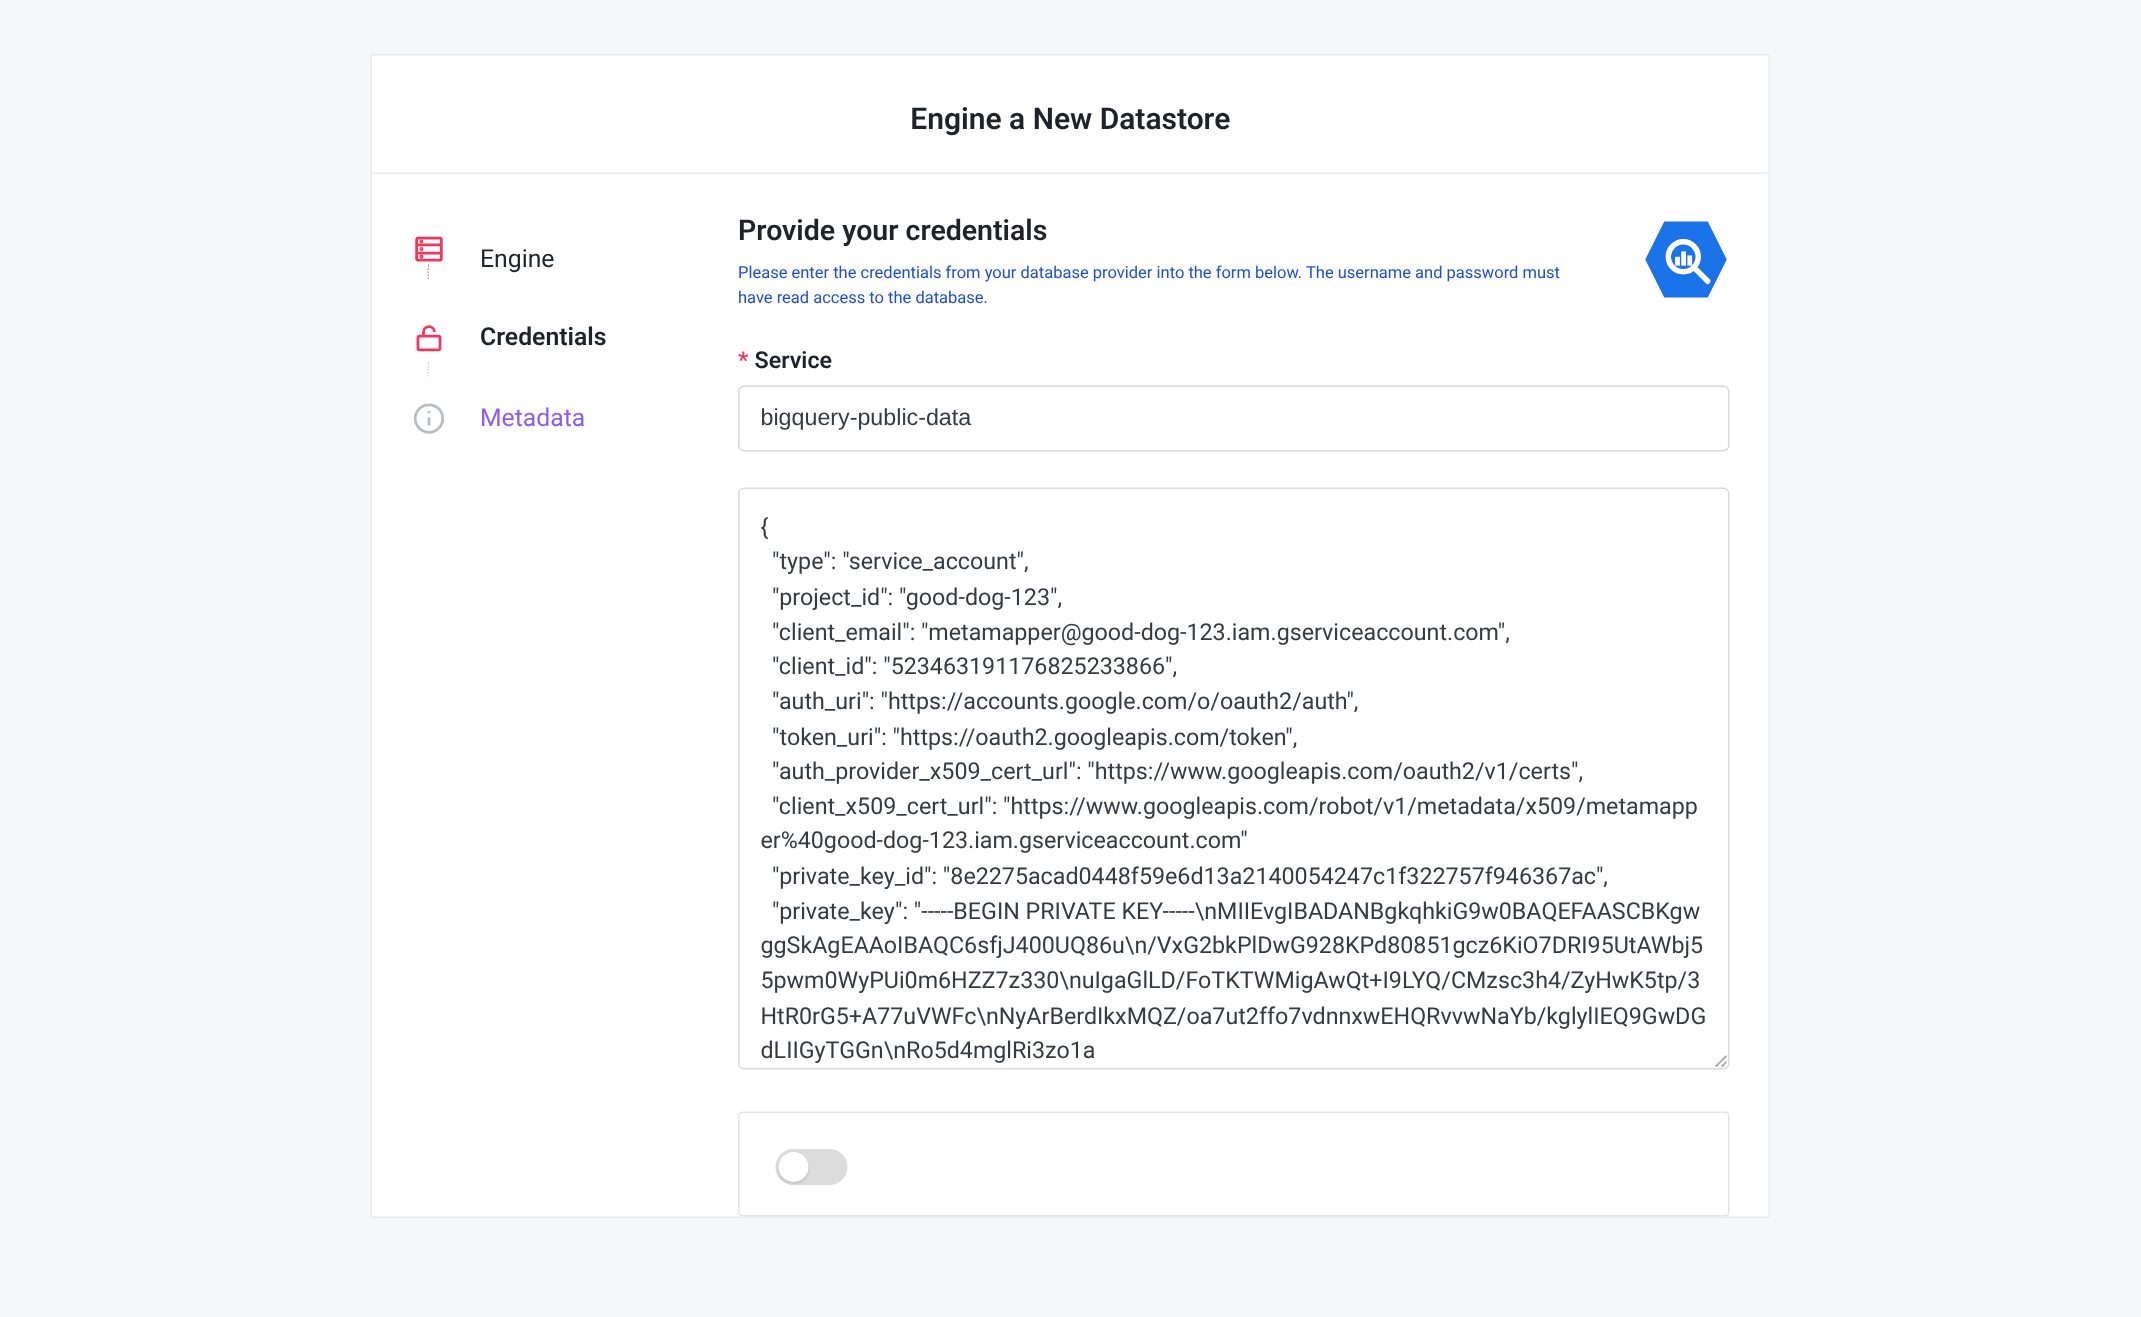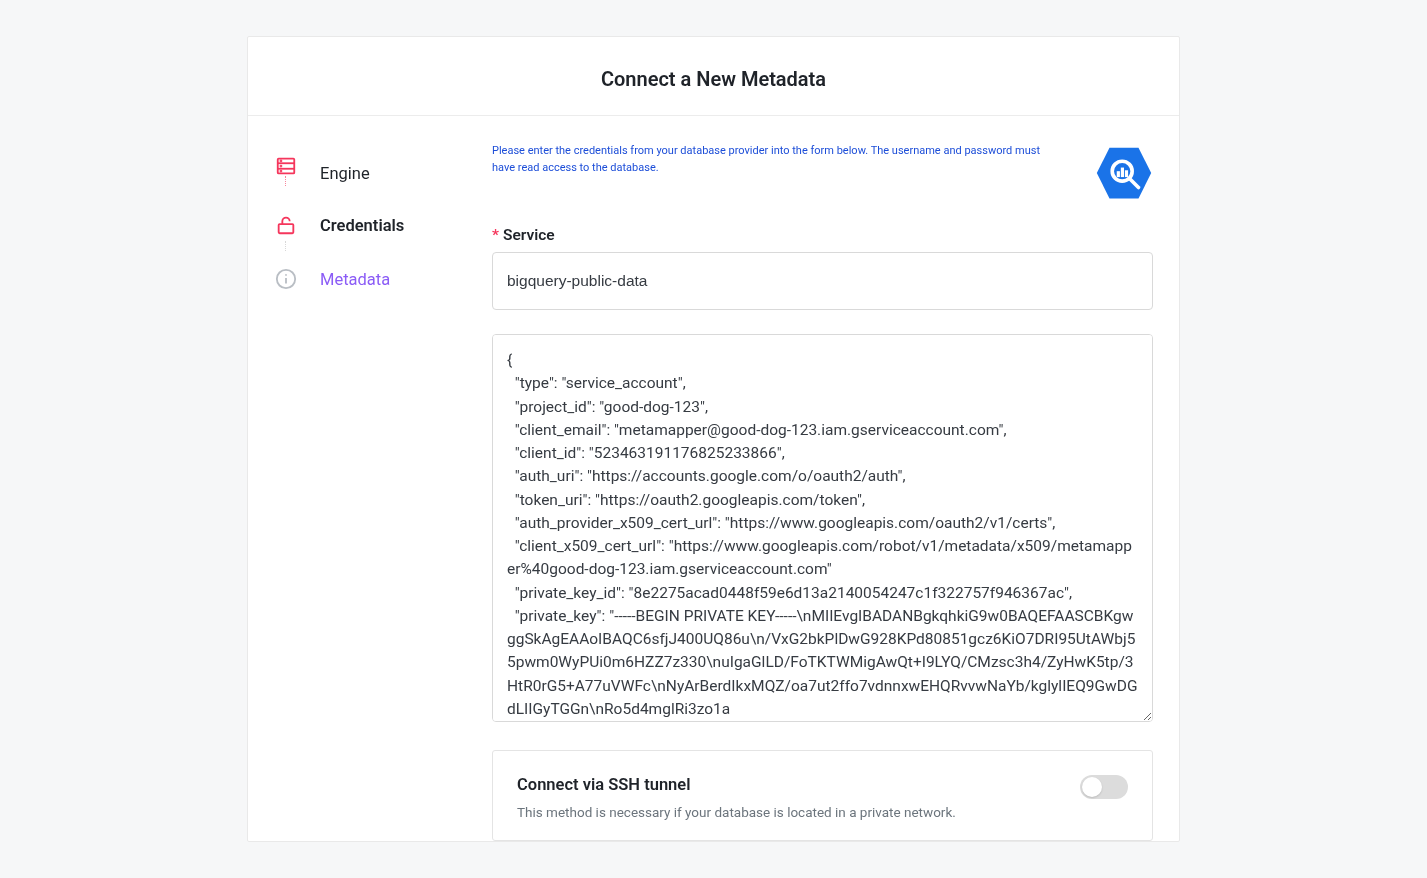--- a/index.html
+++ b/index.html
@@ -113,21 +113,21 @@
     font-size: 15.5px;
     font-weight: 600;
     color: #1f2329;
     margin-bottom: 8px;
     display: block;
   }
   .field-label .req { color: #f5365c; margin-right: 4px; }
 
   .text-input {
     width: 100%;
-    height: 58px;
+    height: 44px;
     border: 1px solid #d9d9d9;
     border-radius: 4px;
     padding: 0 14px;
     font-size: 15.5px;
     color: #363b42;
     outline: none;
   }
   .textarea {
     width: 100%;
     height: 388px;
@@ -184,21 +184,21 @@
     box-shadow: 0 1px 2px rgba(0,0,0,0.15);
   }
 </style>
 </head>
 <body>
 
 <div class="page-wrap">
   <div class="card">
 
     <div class="card-header">
-      <div class="card-title">Connect a New Metadata</div>
+      <div class="card-title">Engine a New Datastore</div>
     </div>
 
     <div class="card-body">
 
       <div class="steps">
 
         <div class="step done">
           <span class="step-icon">
             <svg viewBox="0 0 24 24" width="22" height="22" fill="none" stroke="#f5365c" stroke-width="2">
               <rect x="3" y="4" width="18" height="16" rx="1"></rect>
@@ -234,20 +234,21 @@
           </span>
           <span class="step-label">Metadata</span>
         </div>
 
       </div>
 
       <div class="form-col">
 
         <div class="form-heading-row">
           <div class="form-heading">
+            <h2>Provide your credentials</h2>
             <p>Please enter the credentials from your database provider into the form below. The username and password must have read access to the database.</p>
           </div>
           <div class="bq-badge">
             <svg viewBox="0 0 64 64" width="58" height="58">
               <polygon points="16,4 48,4 62,32 48,60 16,60 2,32" fill="#1a73e8"></polygon>
               <circle cx="30" cy="30" r="11" fill="none" stroke="#fff" stroke-width="4"></circle>
               <line x1="38" y1="38" x2="48" y2="48" stroke="#fff" stroke-width="4" stroke-linecap="round"></line>
               <rect x="24" y="30" width="3.5" height="6.5" fill="#fff"></rect>
               <rect x="28.5" y="26" width="3.5" height="10.5" fill="#fff"></rect>
               <rect x="33" y="29" width="3.5" height="7.5" fill="#fff"></rect>
@@ -270,24 +271,20 @@
   "client_id": "523463191176825233866",
   "auth_uri": "https://accounts.google.com/o/oauth2/auth",
   "token_uri": "https://oauth2.googleapis.com/token",
   "auth_provider_x509_cert_url": "https://www.googleapis.com/oauth2/v1/certs",
   "client_x509_cert_url": "https://www.googleapis.com/robot/v1/metadata/x509/metamapper%40good-dog-123.iam.gserviceaccount.com"
   "private_key_id": "8e2275acad0448f59e6d13a2140054247c1f322757f946367ac",
   "private_key": "-----BEGIN PRIVATE KEY-----\nMIIEvgIBADANBgkqhkiG9w0BAQEFAASCBKgwggSkAgEAAoIBAQC6sfjJ400UQ86u\n/VxG2bkPlDwG928KPd80851gcz6KiO7DRI95UtAWbj55pwm0WyPUi0m6HZZ7z330\nuIgaGlLD/FoTKTWMigAwQt+I9LYQ/CMzsc3h4/ZyHwK5tp/3HtR0rG5+A77uVWFc\nNyArBerdIkxMQZ/oa7ut2ffo7vdnnxwEHQRvvwNaYb/kglylIEQ9GwDGdLIIGyTGGn\nRo5d4mglRi3zo1a</textarea>
         </div>
 
         <div class="panel">
-          <div>
-            <div class="panel-title">Connect via SSH tunnel</div>
-            <div class="panel-desc">This method is necessary if your database is located in a private network.</div>
-          </div>
           <div class="switch">
             <div class="switch-knob"></div>
           </div>
         </div>
 
       </div>
 
     </div>
 
   </div>

